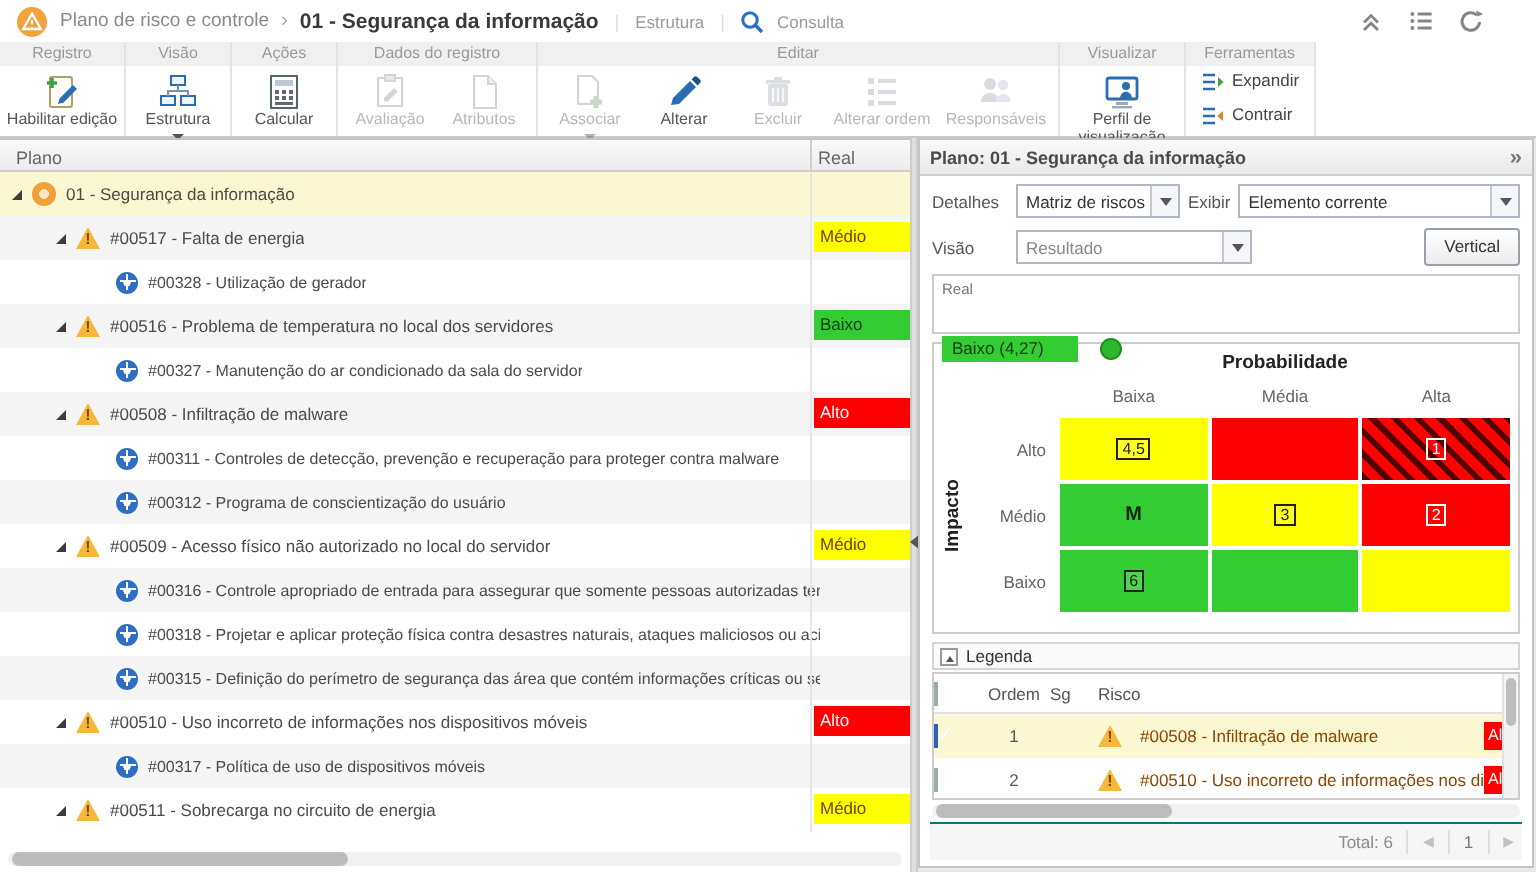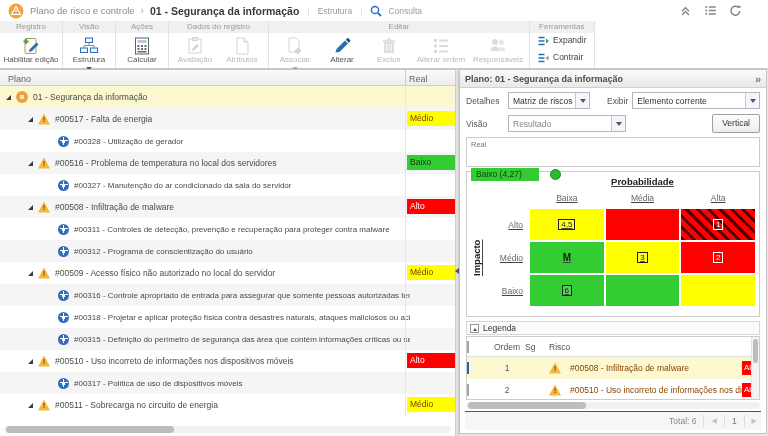--- a/index.html
+++ b/index.html
@@ -61,36 +61,36 @@
   .splitter { position:absolute; left:455px; top:69px; width:4px; bottom:0; background:#e0e0e0; border-left:1px solid #cdcdcd; border-right:1px solid #cdcdcd; cursor:col-resize; }
   .splitter .sarrow { position:absolute; top:198px; left:-1px; width:0; height:0; border-top:4px solid transparent; border-bottom:4px solid transparent; border-right:5px solid #555; }
 
   
   .rightpanel { position:absolute; left:459px; right:1px; top:69px; bottom:2px; background:#fff; border:1px solid #c4c4c4; }
   .rp-header { height:18px; background:linear-gradient(#fafafa,#e9e9e9); border-bottom:1px solid #cfcfcf; display:flex; align-items:center; padding:0 5px; font-size:9px; font-weight:bold; color:#4a4a4a; }
   .collapse-btn { margin-left:auto; color:#777; font-size:11px; cursor:pointer; line-height:16px; }
   .collapse-btn::before { content:"\00BB"; }
   .ctrl { display:flex; align-items:center; height:21px; padding:0 6px; gap:4px; margin-top:2px; }
   .flabel { font-size:8.5px; color:#555; width:38px; flex:none; }
-  .flabel.auto { width:auto;margin-left:13px; }
+  .flabel.auto { width:auto; }
   .selbox { border:1px solid #b0b7c3; height:17px; background:#fff; display:flex; align-items:center; font-size:8.5px; color:#333; padding-left:4px; position:relative; cursor:pointer; }
   .selbox .val { flex:1; white-space:nowrap; overflow:hidden; }
   .selbox .drop { width:14px; height:100%; border-left:1px solid #c3c8d2; background:#f4f6f9; display:flex; align-items:center; justify-content:center; flex:none; }
   .selbox .drop i { width:0; height:0; border-left:3px solid transparent; border-right:3px solid transparent; border-top:4px solid #556; }
   .selbox.dim .val { color:#888; }
   .w80 { width:82px; } .grow { flex:1; } .w118 { width:118px; }
   .vbtn { margin-left:auto; height:19px; padding:0 9px; border:1px solid #9aa0aa; border-radius:2px; background:linear-gradient(#fff,#ececec); font-size:8.5px; color:#333; cursor:pointer; line-height:17px; }
   .realbox { margin:3px 6px 0; border:1px solid #ccc; height:30px; padding:2px 4px; }
   .rlab { font-size:7.5px; color:#777; display:block; }
   .gbadge { display:inline-block; background:#33cc33; color:#143a14; font-size:8.5px; height:13px; line-height:13px; padding:0 5px; min-width:68px;margin-top:19px; }
   .gdot { display:inline-block; width:11px; height:11px; border-radius:50%; background:#2eb82e; border:1px solid #1d8f1d; vertical-align:middle; margin-left:8px; }
 
   
   .matrixbox { margin:4px 6px 0; border:1px solid #ccc; padding:4px 4px 5px; height:146px; }
-  .mgrid { display:grid; grid-template-columns:13px 42px 1fr 1fr 1fr; grid-template-rows:13px 16px 31px 31px 31px; gap:2px; height:100%;text-decoration:underline; }
+  .mgrid { display:grid; grid-template-columns:13px 42px 1fr 1fr 1fr; grid-template-rows:13px 16px 31px 31px 31px; gap:2px; height:100%; }
   .mtitle { grid-column:3/6; text-align:center; font-size:9.5px; font-weight:bold; color:#222; }
   .mcolh { text-align:center; font-size:8.5px; color:#666; line-height:14px; }
   .mimp { grid-row:3/6; writing-mode:vertical-rl; transform:rotate(180deg); text-align:center; font-weight:bold; font-size:9.5px; color:#222; }
   .mrowh { font-size:8.5px; color:#666; display:flex; align-items:center; justify-content:flex-end; padding-right:5px; }
   .mcell { display:flex; align-items:center; justify-content:center; cursor:pointer; }
   .cy { background:#ffff00; } .cr { background:#ff0000; } .cg { background:#33cc33; }
   .cr.hatch { background:repeating-linear-gradient(45deg, rgba(40,0,0,.8) 0 3px, transparent 3px 8px), #ff0000; }
   .mbox { border:1px solid #222; color:#222; font-size:8px; line-height:9px; padding:0 2px; background:rgba(255,255,255,.15); }
   .cr .mbox { border-color:#fff; color:#fff; background:transparent; }
   .mplain { font-weight:bold; font-size:10px; color:#0d260d; }
@@ -305,20 +305,37 @@
               <path d="M2.5 15c0-3 2-4.5 4.5-4.5s4.5 1.5 4.5 4.5z" fill="#9ab0c6"></path>
               <circle cx="13.5" cy="6.5" r="2.6" fill="#b9c9da"></circle>
               <path d="M9.8 15c.3-2.6 1.8-4 3.7-4 2.2 0 3.8 1.5 3.8 4z" fill="#b9c9da"></path>
             </svg>
           </span>
         <span>Responsáveis</span>
       </div>
     </div>
   </div>
   <div class="rgroup">
+    <div class="rgroup-label">Visualizar</div>
+    <div class="rgroup-body">
+      <div class="rbtn">
+        <span class="ric">
+            <svg width="20" height="20" viewBox="0 0 20 20">
+              <rect x="2.5" y="3" width="15" height="10.5" rx="1" fill="#fff" stroke="#2a6db5" stroke-width="1.4"></rect>
+              <circle cx="12" cy="7" r="2" fill="#2a6db5"></circle>
+              <path d="M8.8 13.5c.4-2.4 1.7-3.6 3.2-3.6s2.8 1.2 3.2 3.6z" fill="#2a6db5"></path>
+              <rect x="7" y="15" width="6" height="1.5" fill="#9ab"></rect>
+              <rect x="5" y="17" width="10" height="1.2" fill="#9ab"></rect>
+            </svg>
+          </span>
+        <span>Perfil de visualização</span>
+      </div>
+    </div>
+  </div>
+  <div class="rgroup">
     <div class="rgroup-label">Ferramentas</div>
     <div class="rgroup-body fercol">
       <div class="sbtn">
         <span><svg width="12" height="12" viewBox="0 0 12 12">
               <g stroke="#2a6db5" stroke-width="1.3">
                 <path d="M1.5 2.5h6M1.5 6h6M1.5 9.5h6"></path>
               </g>
               <path d="M9 3.5v5l2.8-2.5z" fill="#3fa33f"></path>
             </svg></span>
         <span>Expandir</span>

